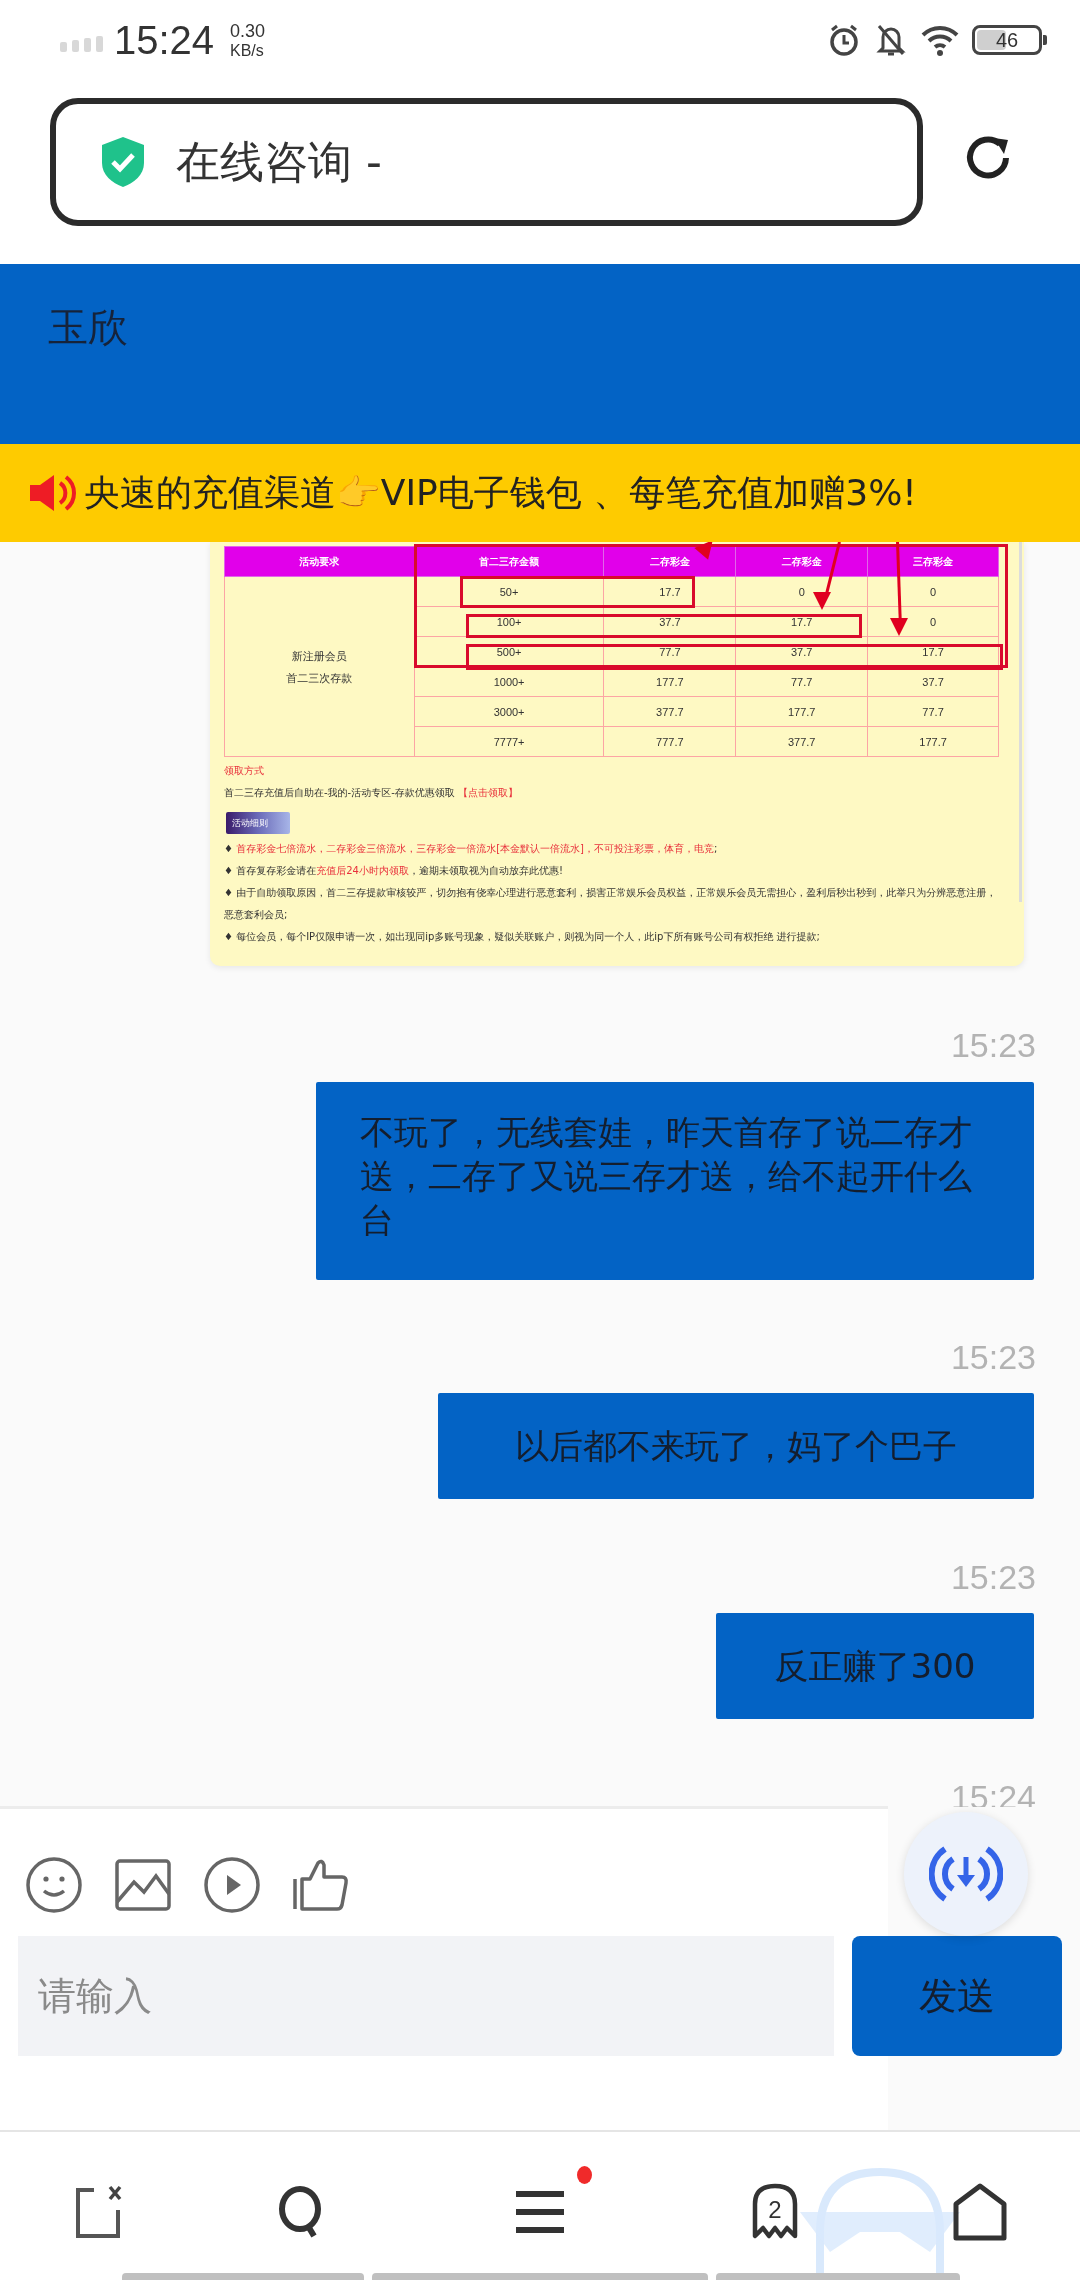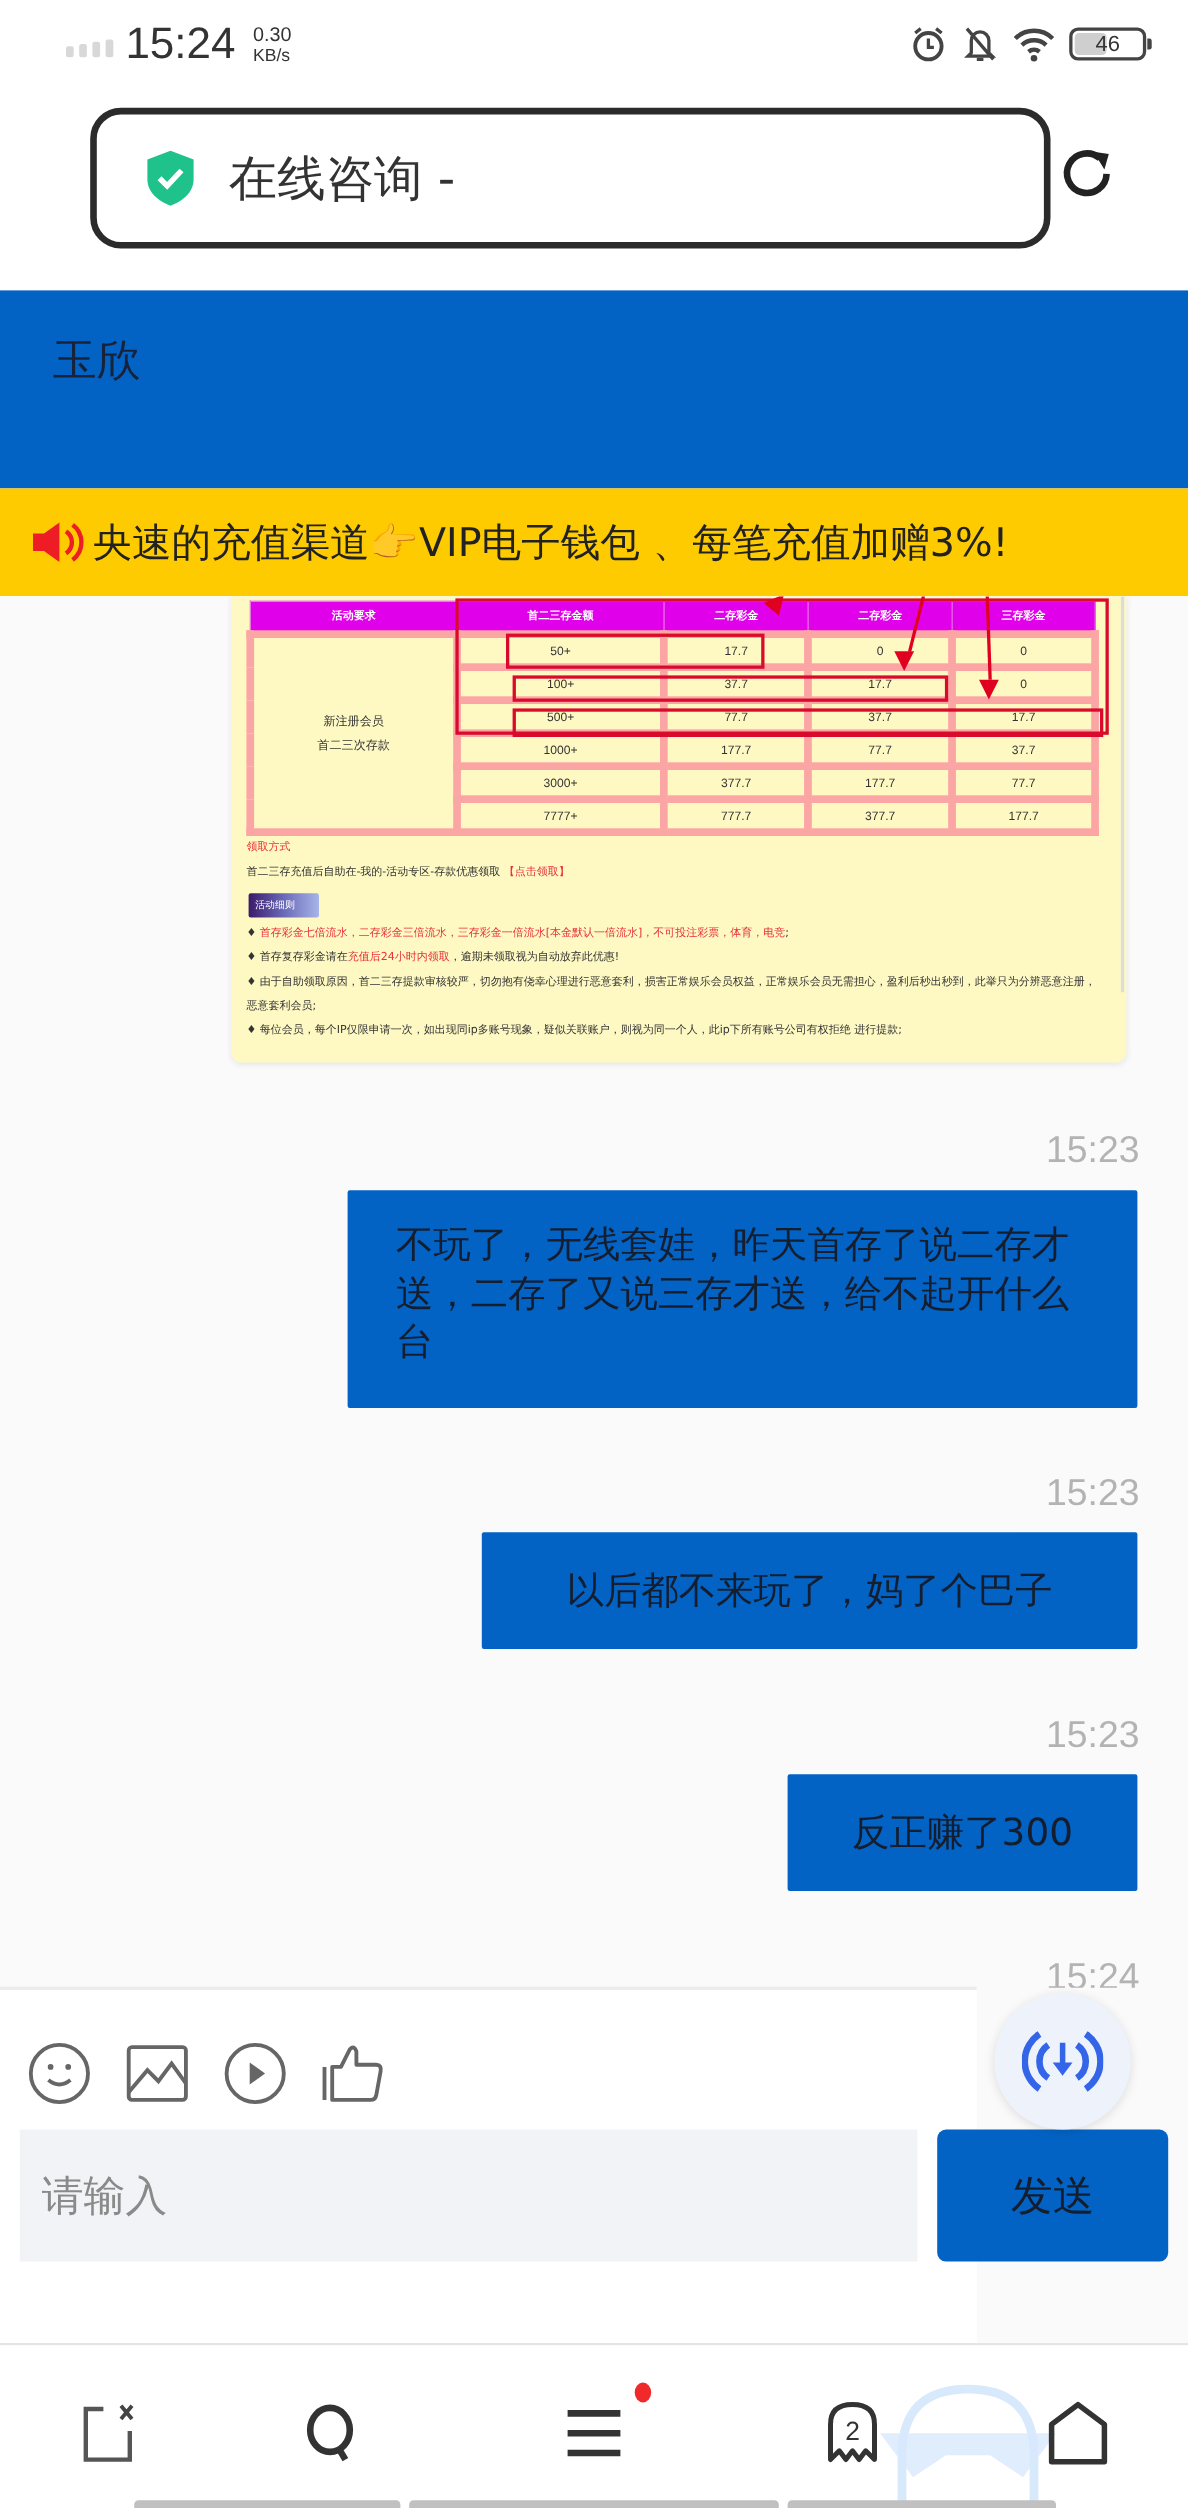--- a/index.html
+++ b/index.html
@@ -12,40 +12,40 @@
   .clock { position: absolute; left: 114px; top: 18px; font-size: 40px; color: #333; font-family: "Liberation Sans", sans-serif; }
   .speed { position: absolute; left: 230px; top: 22px; font-size: 18px; line-height: 19px; color: #333; font-family: "Liberation Sans", sans-serif; }
   .sb-icons { position: absolute; right: 38px; top: 22px; display: flex; gap: 12px; align-items: center; }
   .battery { width: 70px; height: 30px; border: 3px solid #444; border-radius: 8px; position: relative; display: flex; align-items: center; justify-content: center; font-size: 20px; color: #333; font-family: "Liberation Sans", sans-serif; }
   .battery .fill { position: absolute; left: 2px; top: 2px; bottom: 2px; width: 46%; background: #cfcfcf; border-radius: 4px; }
   .battery span { position: relative; }
   .battery::after { content: ""; position: absolute; right: -8px; top: 7px; width: 4px; height: 10px; background: #444; border-radius: 0 2px 2px 0; }
 
   
   .browser-bar { position: absolute; left: 0; top: 84px; width: 1080px; height: 180px; background: #fff; }
-  .url-box { position: absolute; left: 50px; top: 14px; width: 873px; height: 128px; border: 6px solid #2b2b2b; border-radius: 28px; display: flex; align-items: center; padding-left: 42px; margin-left: 32px; }
+  .url-box { position: absolute; left: 50px; top: 14px; width: 873px; height: 128px; border: 6px solid #2b2b2b; border-radius: 28px; display: flex; align-items: center; padding-left: 42px; }
   .url-text { font-size: 44px; color: #333; margin-left: 28px; font-family: "DejaVu Sans", sans-serif; }
   .reload { position: absolute; left: 960px; top: 46px; }
 
   
   .chat-header { position: absolute; left: 0; top: 264px; width: 1080px; height: 180px; background: #0363c5; }
   .agent-name { position: absolute; left: 48px; top: 36px; font-size: 40px; color: #16233a; }
 
   
   .marquee { position: absolute; left: 0; top: 444px; width: 1080px; height: 98px; background: #fecb00; display: flex; align-items: center; padding-left: 26px; }
   .marquee-text { font-size: 36px; color: #222; white-space: nowrap; margin-left: 6px; }
 
   
   .chat-area { position: absolute; left: 0; top: 542px; width: 1080px; height: 1265px; background: #fafafa; overflow: hidden; }
 
   
   .promo-card { position: absolute; left: 210px; top: 0; width: 814px; height: 424px; background: #fef9c3; border-radius: 0 0 10px 10px; box-shadow: 0 2px 6px rgba(0,0,0,0.08); overflow: hidden; }
   .promo-table { position: absolute; left: 14px; top: 4px; width: 775px; border-collapse: collapse; font-family: "Liberation Sans", sans-serif; font-size: 11px; color: #333; }
   .promo-table th { background: #e100ea; color: #fff; font-weight: bold; height: 30px; font-size: 10px; border: 1px solid #e066e8; }
-  .promo-table td { border: 7px solid #fca5a5; height: 30px; text-align: center; }
+  .promo-table td { border: 1px solid #fca5a5; height: 30px; text-align: center; }
   .promo-table td.req { line-height: 22px; }
   .hl { position: absolute; border: 3px solid #d90a2c; }
   .arrow-line { position: absolute; background: #e0001f; width: 3px; transform-origin: top center; }
   .arrow-head { position: absolute; width: 0; height: 0; border-left: 9px solid transparent; border-right: 9px solid transparent; border-top: 18px solid #e0001f; }
   .promo-body { position: absolute; left: 14px; top: 218px; width: 780px; font-size: 10px; color: #333; line-height: 22px; }
   .promo-body .red { color: #e8303b; }
   .rules-badge { display: inline-block; width: 64px; height: 22px; background: linear-gradient(90deg,#3a1b6a,#6a6ab8,#a7b5e8); color: #fff; font-size: 9px; line-height: 22px; padding-left: 6px; margin: 8px 2px 4px; border-radius: 2px; }
   .scroll-bar { position: absolute; right: 2px; top: 0; width: 3px; height: 360px; background: #dcdcdc; }
 
   

